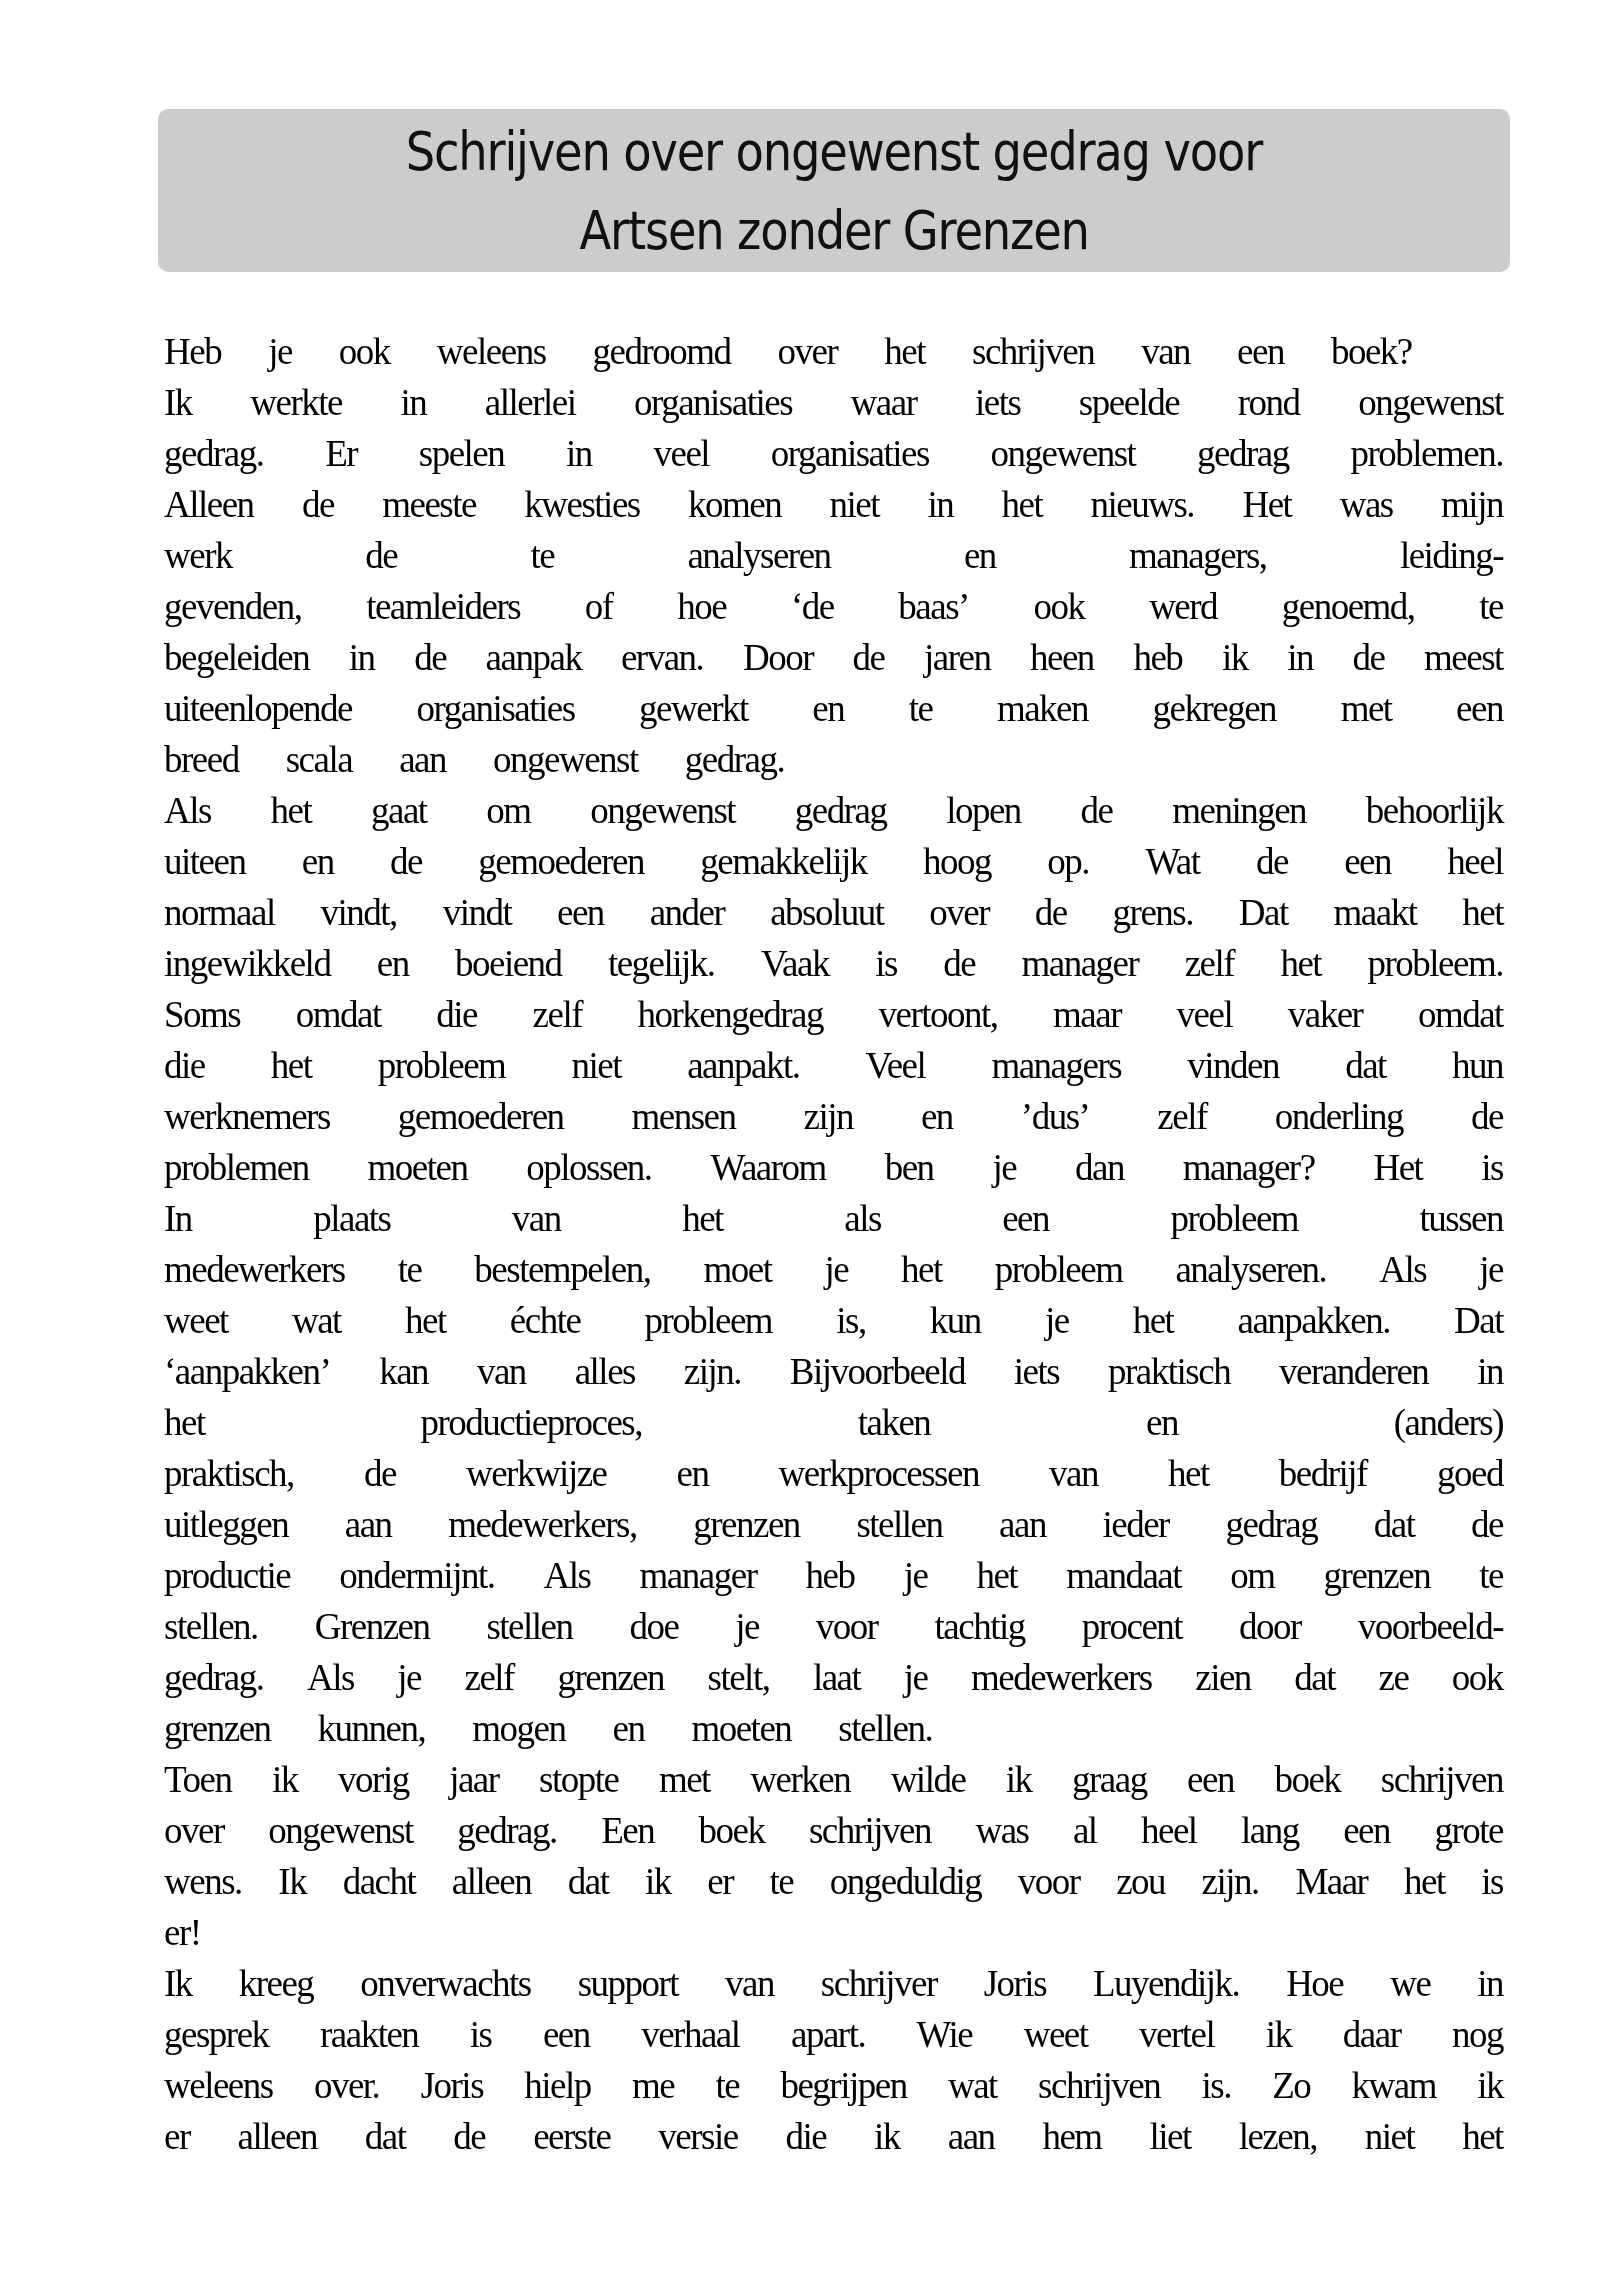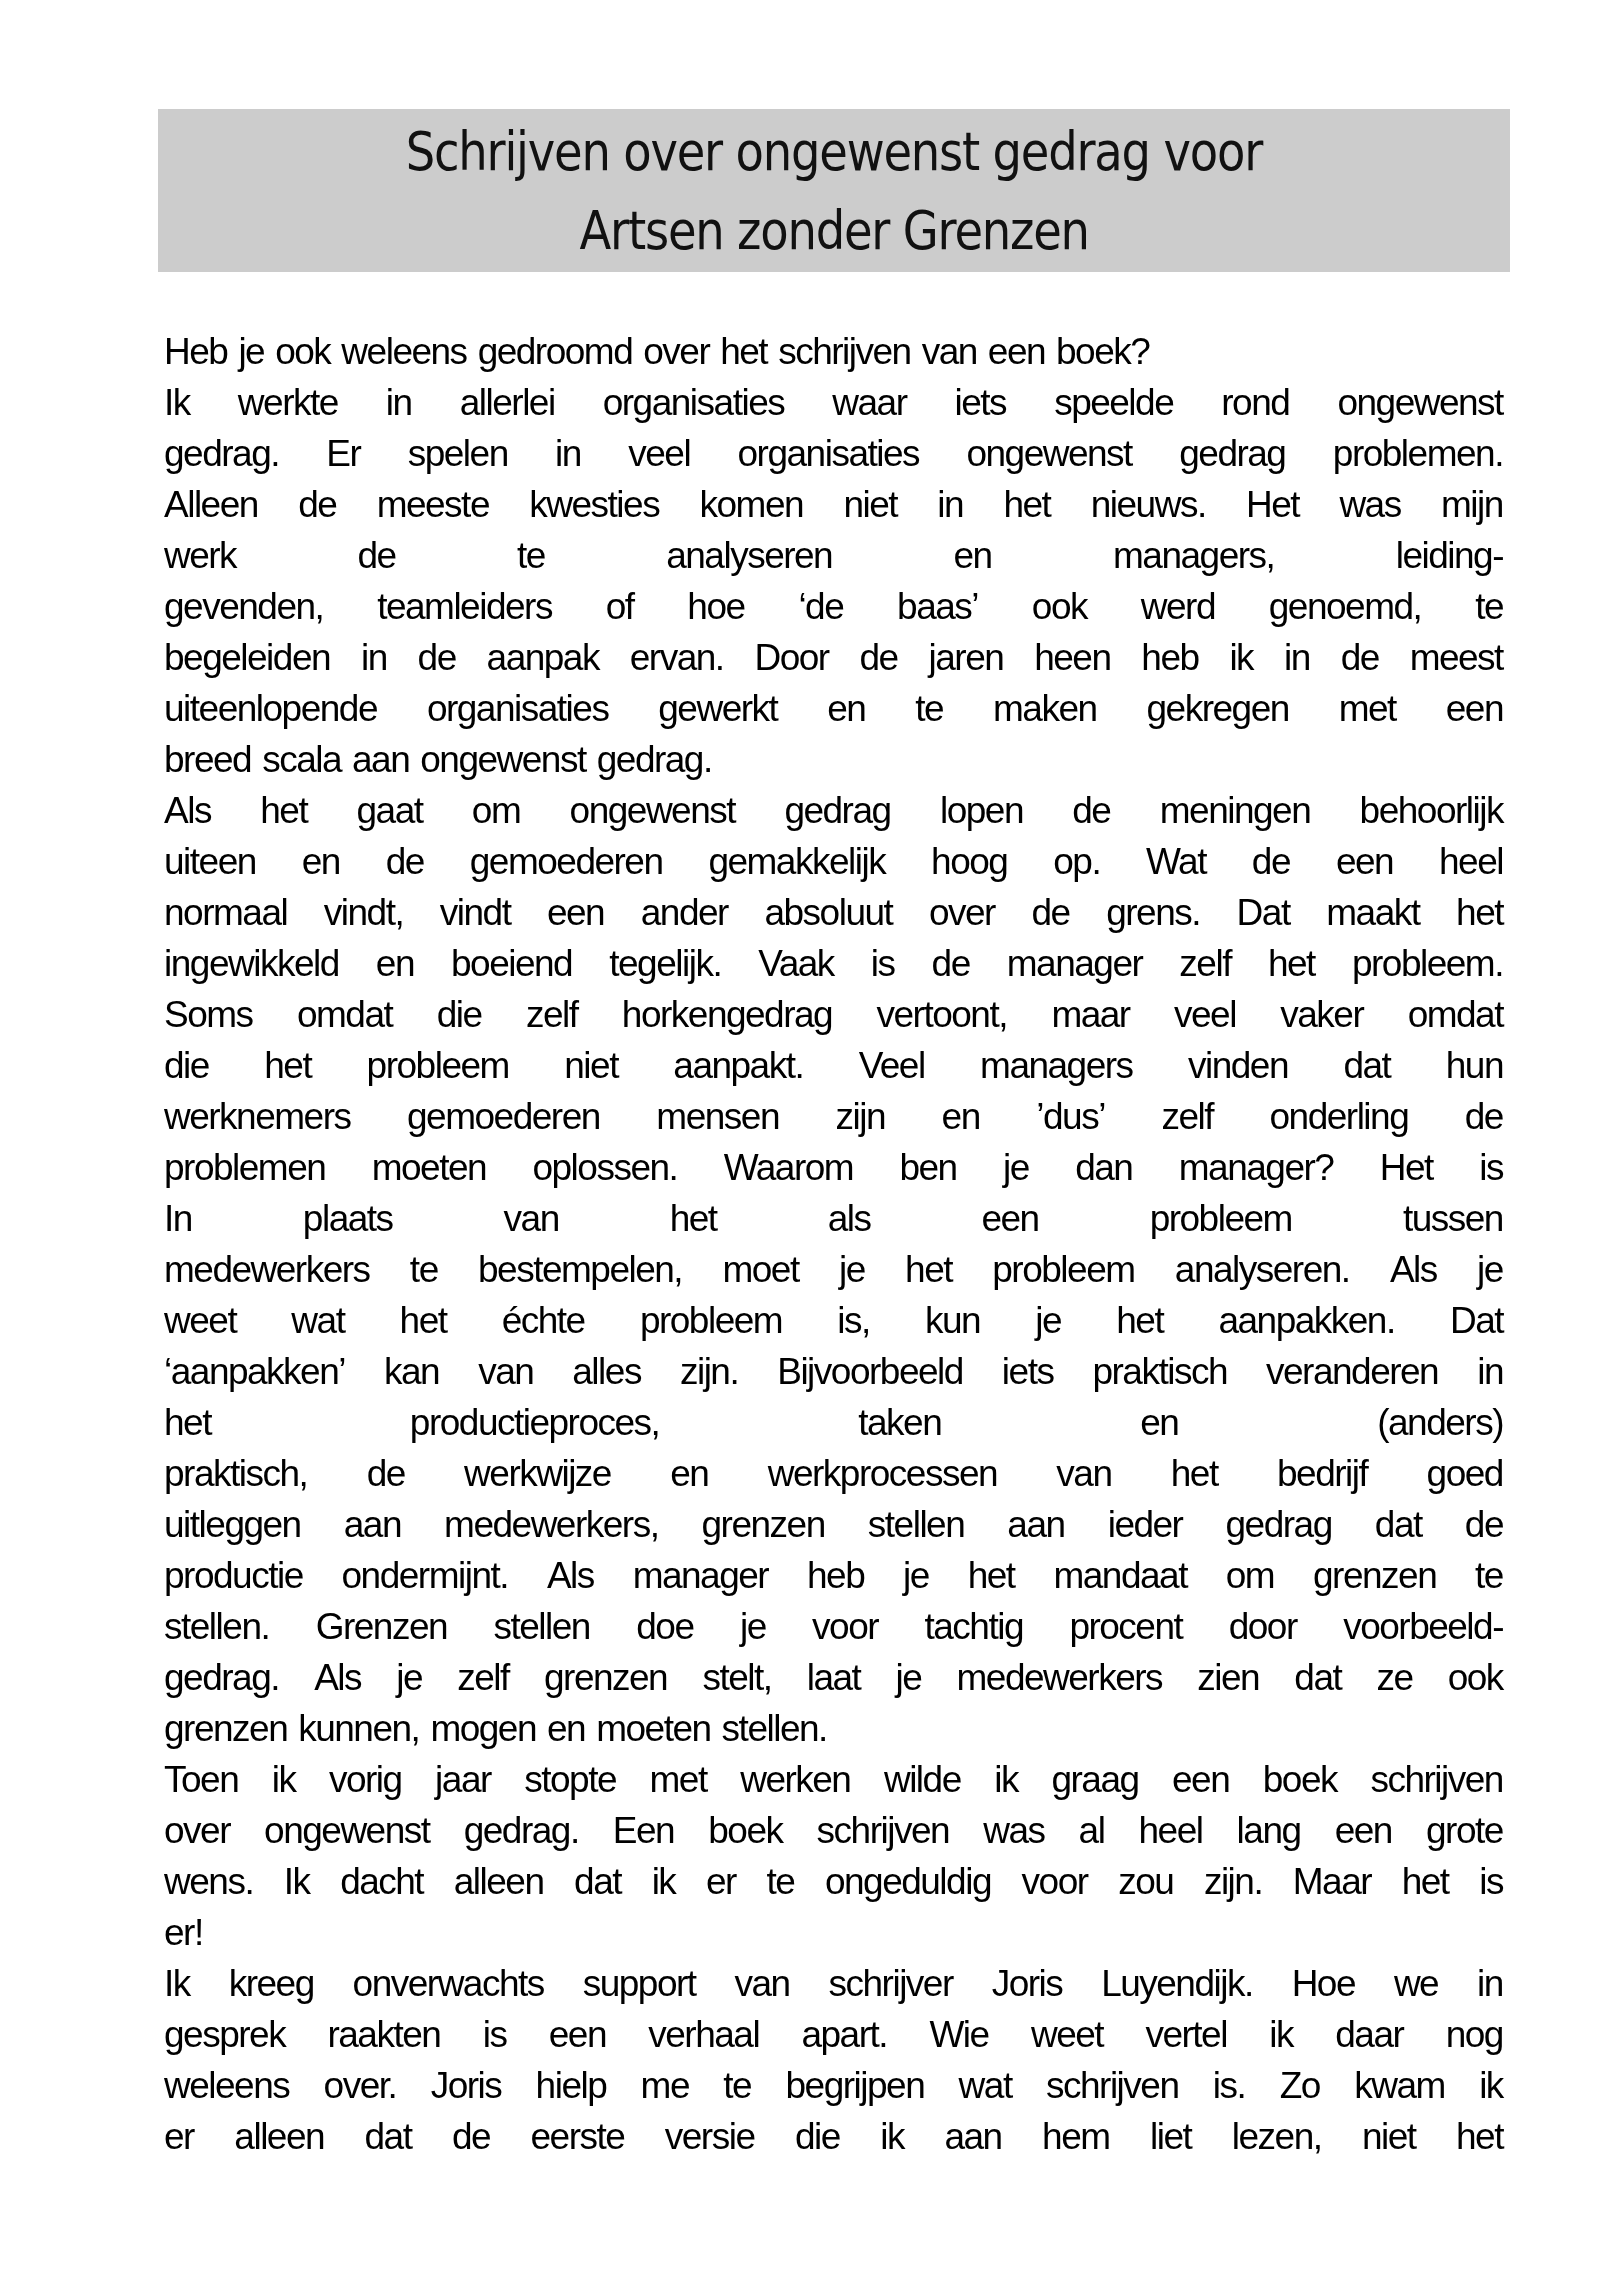--- a/index.html
+++ b/index.html
@@ -18,45 +18,47 @@
       position: absolute;
       left: 158px;
       top: 109px;
       width: 1352px;
       height: 163px;
       background: #cccccc;
       display: flex;
       flex-direction: column;
       align-items: center;
       justify-content: center;
+      border-radius: 10px;
     }
     .title-line {
       font-family: "DejaVu Sans", "Liberation Sans", sans-serif;
       font-size: 54px;
       line-height: 79px;
       letter-spacing: -1.4px;
       transform: scaleX(0.86);
       white-space: nowrap;
       color: #111111;
     }
     .body-text {
       position: absolute;
       left: 164px;
       top: 326px;
       width: 1339px;
     }
     .line {
-      font-family: Liberation Sans, sans-serif;
+      font-family: Liberation Serif, serif;
       font-size: 37px;
       height: 51px;
       line-height: 51px;
       white-space: nowrap;
       display: flex;
       justify-content: space-between;
       letter-spacing: -1.5px;
+      gap: 36px;
     }
     .line.last {
       justify-content: flex-start;
     }
     .line.last .w {
       margin-right: 11px;
     }
     .w {
       display: inline-block;
     }

